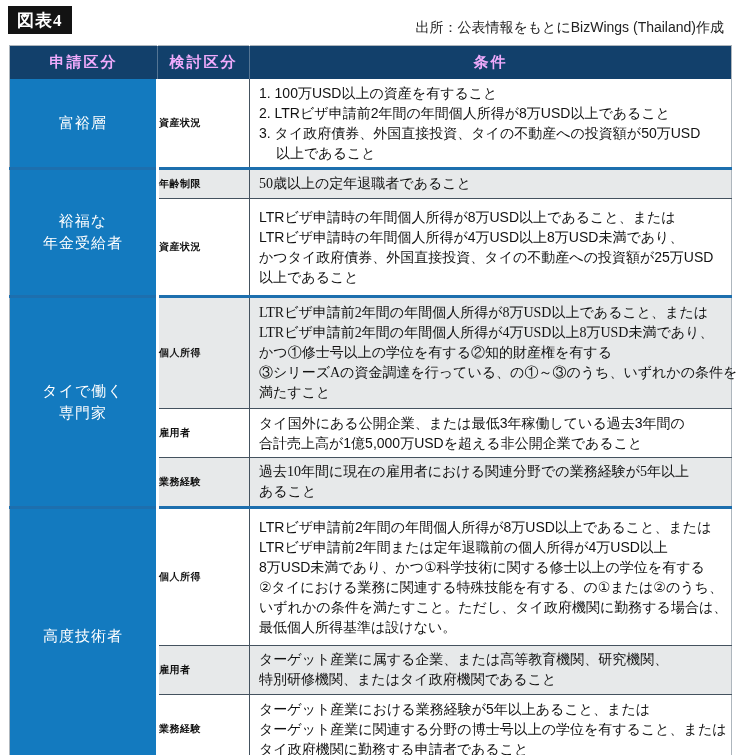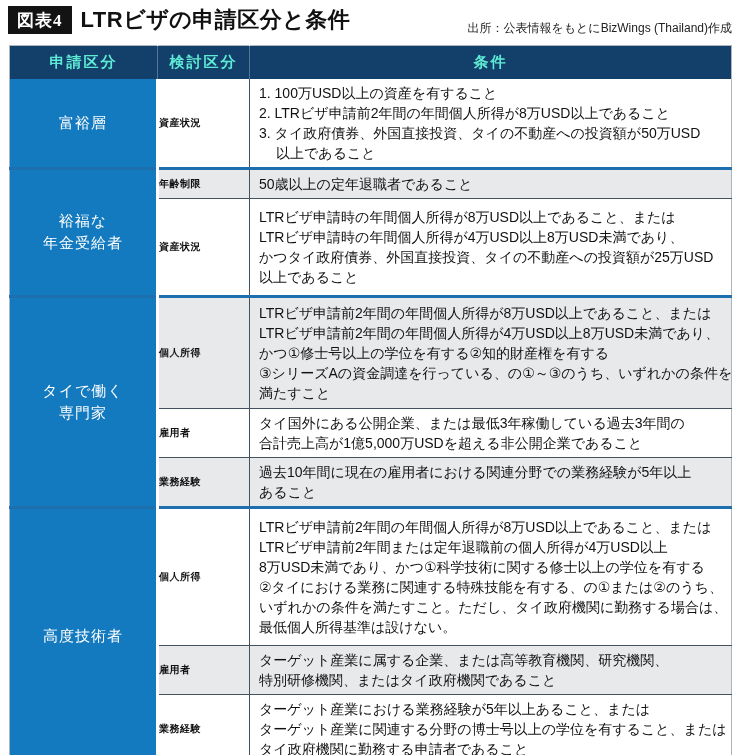--- a/index.html
+++ b/index.html
@@ -28,69 +28,68 @@
     background:var(--tag-bg);color:#fff;
     font-weight:bold;font-size:17px;line-height:1;
     padding:6px 9px 5px 9px;letter-spacing:1px;font-family:Liberation Serif, serif;
   }
   .fig-title{
     margin-left:9px;margin-top:-6px;
     font-size:22px;font-weight:bold;color:#111;
     letter-spacing:.5px;
   }
   .fig-source{
-    position:absolute;right:8px;bottom:8px;
-    font-size:12px;color:#222;letter-spacing:0;
+    position:absolute;right:16px;bottom:8px;
+    font-size:14px;color:#222;letter-spacing:0;
   }
   
   table.ltr-table{
     margin-left:9px;width:722px;
     border-collapse:collapse;table-layout:fixed;
     border:1px solid #aeb6bd;
   }
   col.c-cat{width:148px;}
   col.c-rev{width:92px;}
   col.c-cond{width:482px;}
   thead th{
-    background:var(--header-bg);color:#5eead4;
+    background:var(--header-bg);color:#f0abfc;
     height:33px;font-size:15px;font-weight:bold;
     text-align:center;letter-spacing:2px;
   }
   thead th + th{border-left:1px solid rgba(255,255,255,.28);}
   td{vertical-align:middle;}
   td.cat{
     background:var(--category-bg);color:#fff;
     font-weight:normal;font-size:15px;text-align:center;
     letter-spacing:1px;line-height:22px;
     border-right:3px solid #ffffff;
   }
   td.rev{
     font-weight:bold;font-size:10px;
     color:#111;background:#fff;letter-spacing:.5px;
   }
   td.cond{
     border-left:1px solid var(--row-line);
     background:#fff;font-size:14px;line-height:20px;
     padding:4px 6px 4px 9px;color:#111;
   }
-  tr.shaded td.rev,tr.shaded td.cond{background:var(--shaded-row-bg);}
+  tr.shaded td.rev,tr.shaded td.cond{background:var(--shaded-row-bg);font-family:Liberation Serif, serif;}
   tr.sub td{border-top:1px solid var(--row-line);}
   tr.sec td{border-top:3px solid var(--section-divider);}
   .ln{white-space:nowrap;}
   .ln.indent{padding-left:17px;}
   .rh1{height:80px;}.rh2{height:24px;}.rh3{height:98px;}
   .rh4{height:112px;}.rh5{height:48px;}.rh6{height:40px;}
   .rh7{height:138px;}.rh8{height:46px;}.rh9{height:66px;}
 </style>
 </head>
 <body>
 
 <div class="fig-header">
   <span class="fig-tag">図表4</span>
-  <h1 class="fig-title">LTRビザの申請区分と条件</h1>
   <span class="fig-source">出所：公表情報をもとにBizWings (Thailand)作成</span>
 </div>
 
 <table class="ltr-table">
   <colgroup>
       <col class="c-cat">
       <col class="c-rev">
       <col class="c-cond">
     </colgroup>
   <thead>

